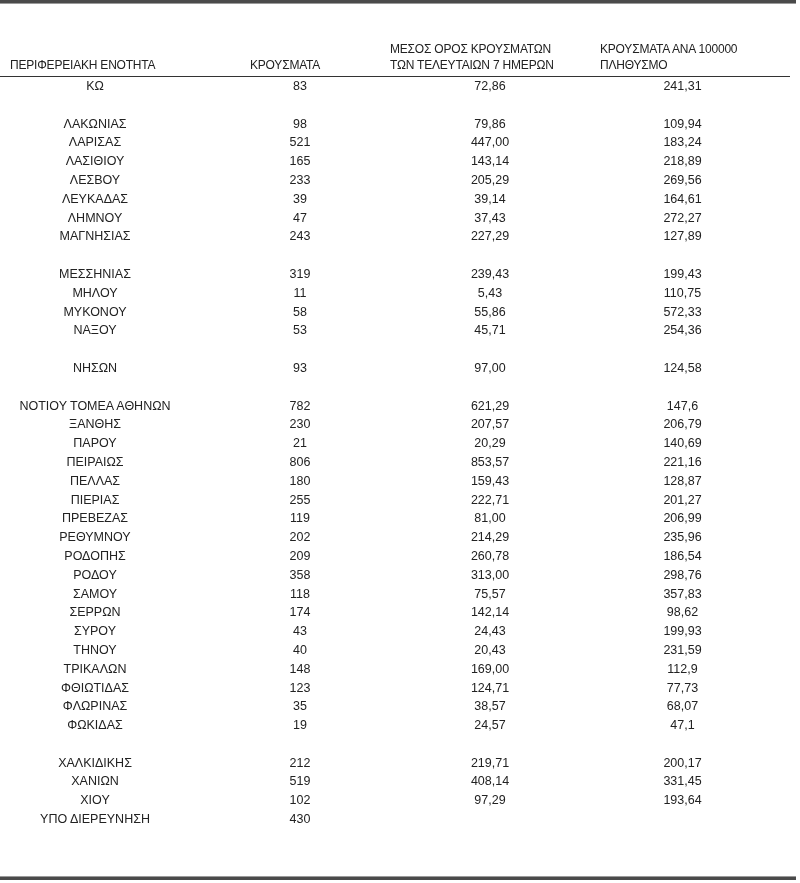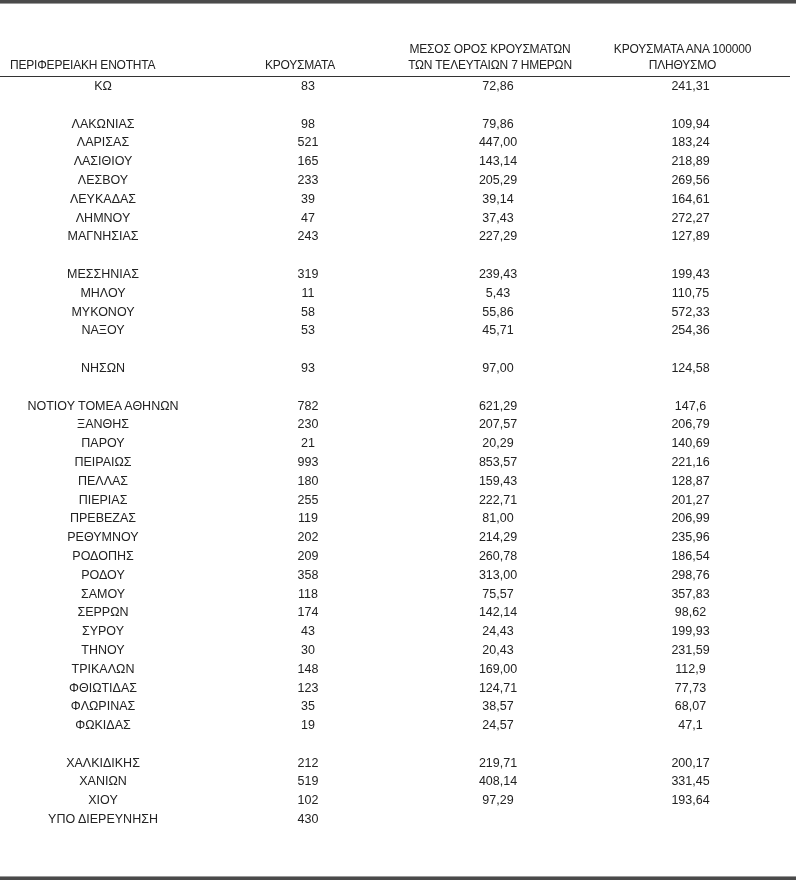--- a/index.html
+++ b/index.html
@@ -41,30 +41,30 @@
     }
     .header {
       position: relative;
       height: 40px;
       border-bottom: 1px solid #333333;
       font-size: 12px;
     }
     .hcell {
       position: absolute;
       bottom: 3px;
-      text-align: center;
+      text-align: left;
       line-height: 16px;
       letter-spacing: -0.2px;
     }
     .h-region { left: 10px; width: 178px; text-align: left; margin-top: 44px; }
     .h-cases { left: 250px; width: 100px; margin-top: 20px; }
     .h-avg { left: 390px; width: 200px; }
     .h-per { left: 600px; width: 165px; }
 
-    .rows { position: relative; margin-left: 8px; }
+    .rows { position: relative; }
     .row {
       position: relative;
       height: 18.8px;
       font-size: 12.5px;
       line-height: 18.8px;
     }
     .row.gap-before { margin-top: 18.8px; }
     .cell {
       position: absolute;
       top: 0;
@@ -191,21 +191,21 @@
         <div class="cell c-per">206,79</div>
       </div>
       <div class="row">
         <div class="cell c-region">ΠΑΡΟΥ</div>
         <div class="cell c-cases">21</div>
         <div class="cell c-avg">20,29</div>
         <div class="cell c-per">140,69</div>
       </div>
       <div class="row">
         <div class="cell c-region">ΠΕΙΡΑΙΩΣ</div>
-        <div class="cell c-cases">993</div>
+        <div class="cell c-cases">806</div>
         <div class="cell c-avg">853,57</div>
         <div class="cell c-per">221,16</div>
       </div>
       <div class="row">
         <div class="cell c-region">ΠΕΛΛΑΣ</div>
         <div class="cell c-cases">180</div>
         <div class="cell c-avg">159,43</div>
         <div class="cell c-per">128,87</div>
       </div>
       <div class="row">
@@ -251,21 +251,21 @@
         <div class="cell c-per">98,62</div>
       </div>
       <div class="row">
         <div class="cell c-region">ΣΥΡΟΥ</div>
         <div class="cell c-cases">43</div>
         <div class="cell c-avg">24,43</div>
         <div class="cell c-per">199,93</div>
       </div>
       <div class="row">
         <div class="cell c-region">ΤΗΝΟΥ</div>
-        <div class="cell c-cases">30</div>
+        <div class="cell c-cases">40</div>
         <div class="cell c-avg">20,43</div>
         <div class="cell c-per">231,59</div>
       </div>
       <div class="row">
         <div class="cell c-region">ΤΡΙΚΑΛΩΝ</div>
         <div class="cell c-cases">148</div>
         <div class="cell c-avg">169,00</div>
         <div class="cell c-per">112,9</div>
       </div>
       <div class="row">

